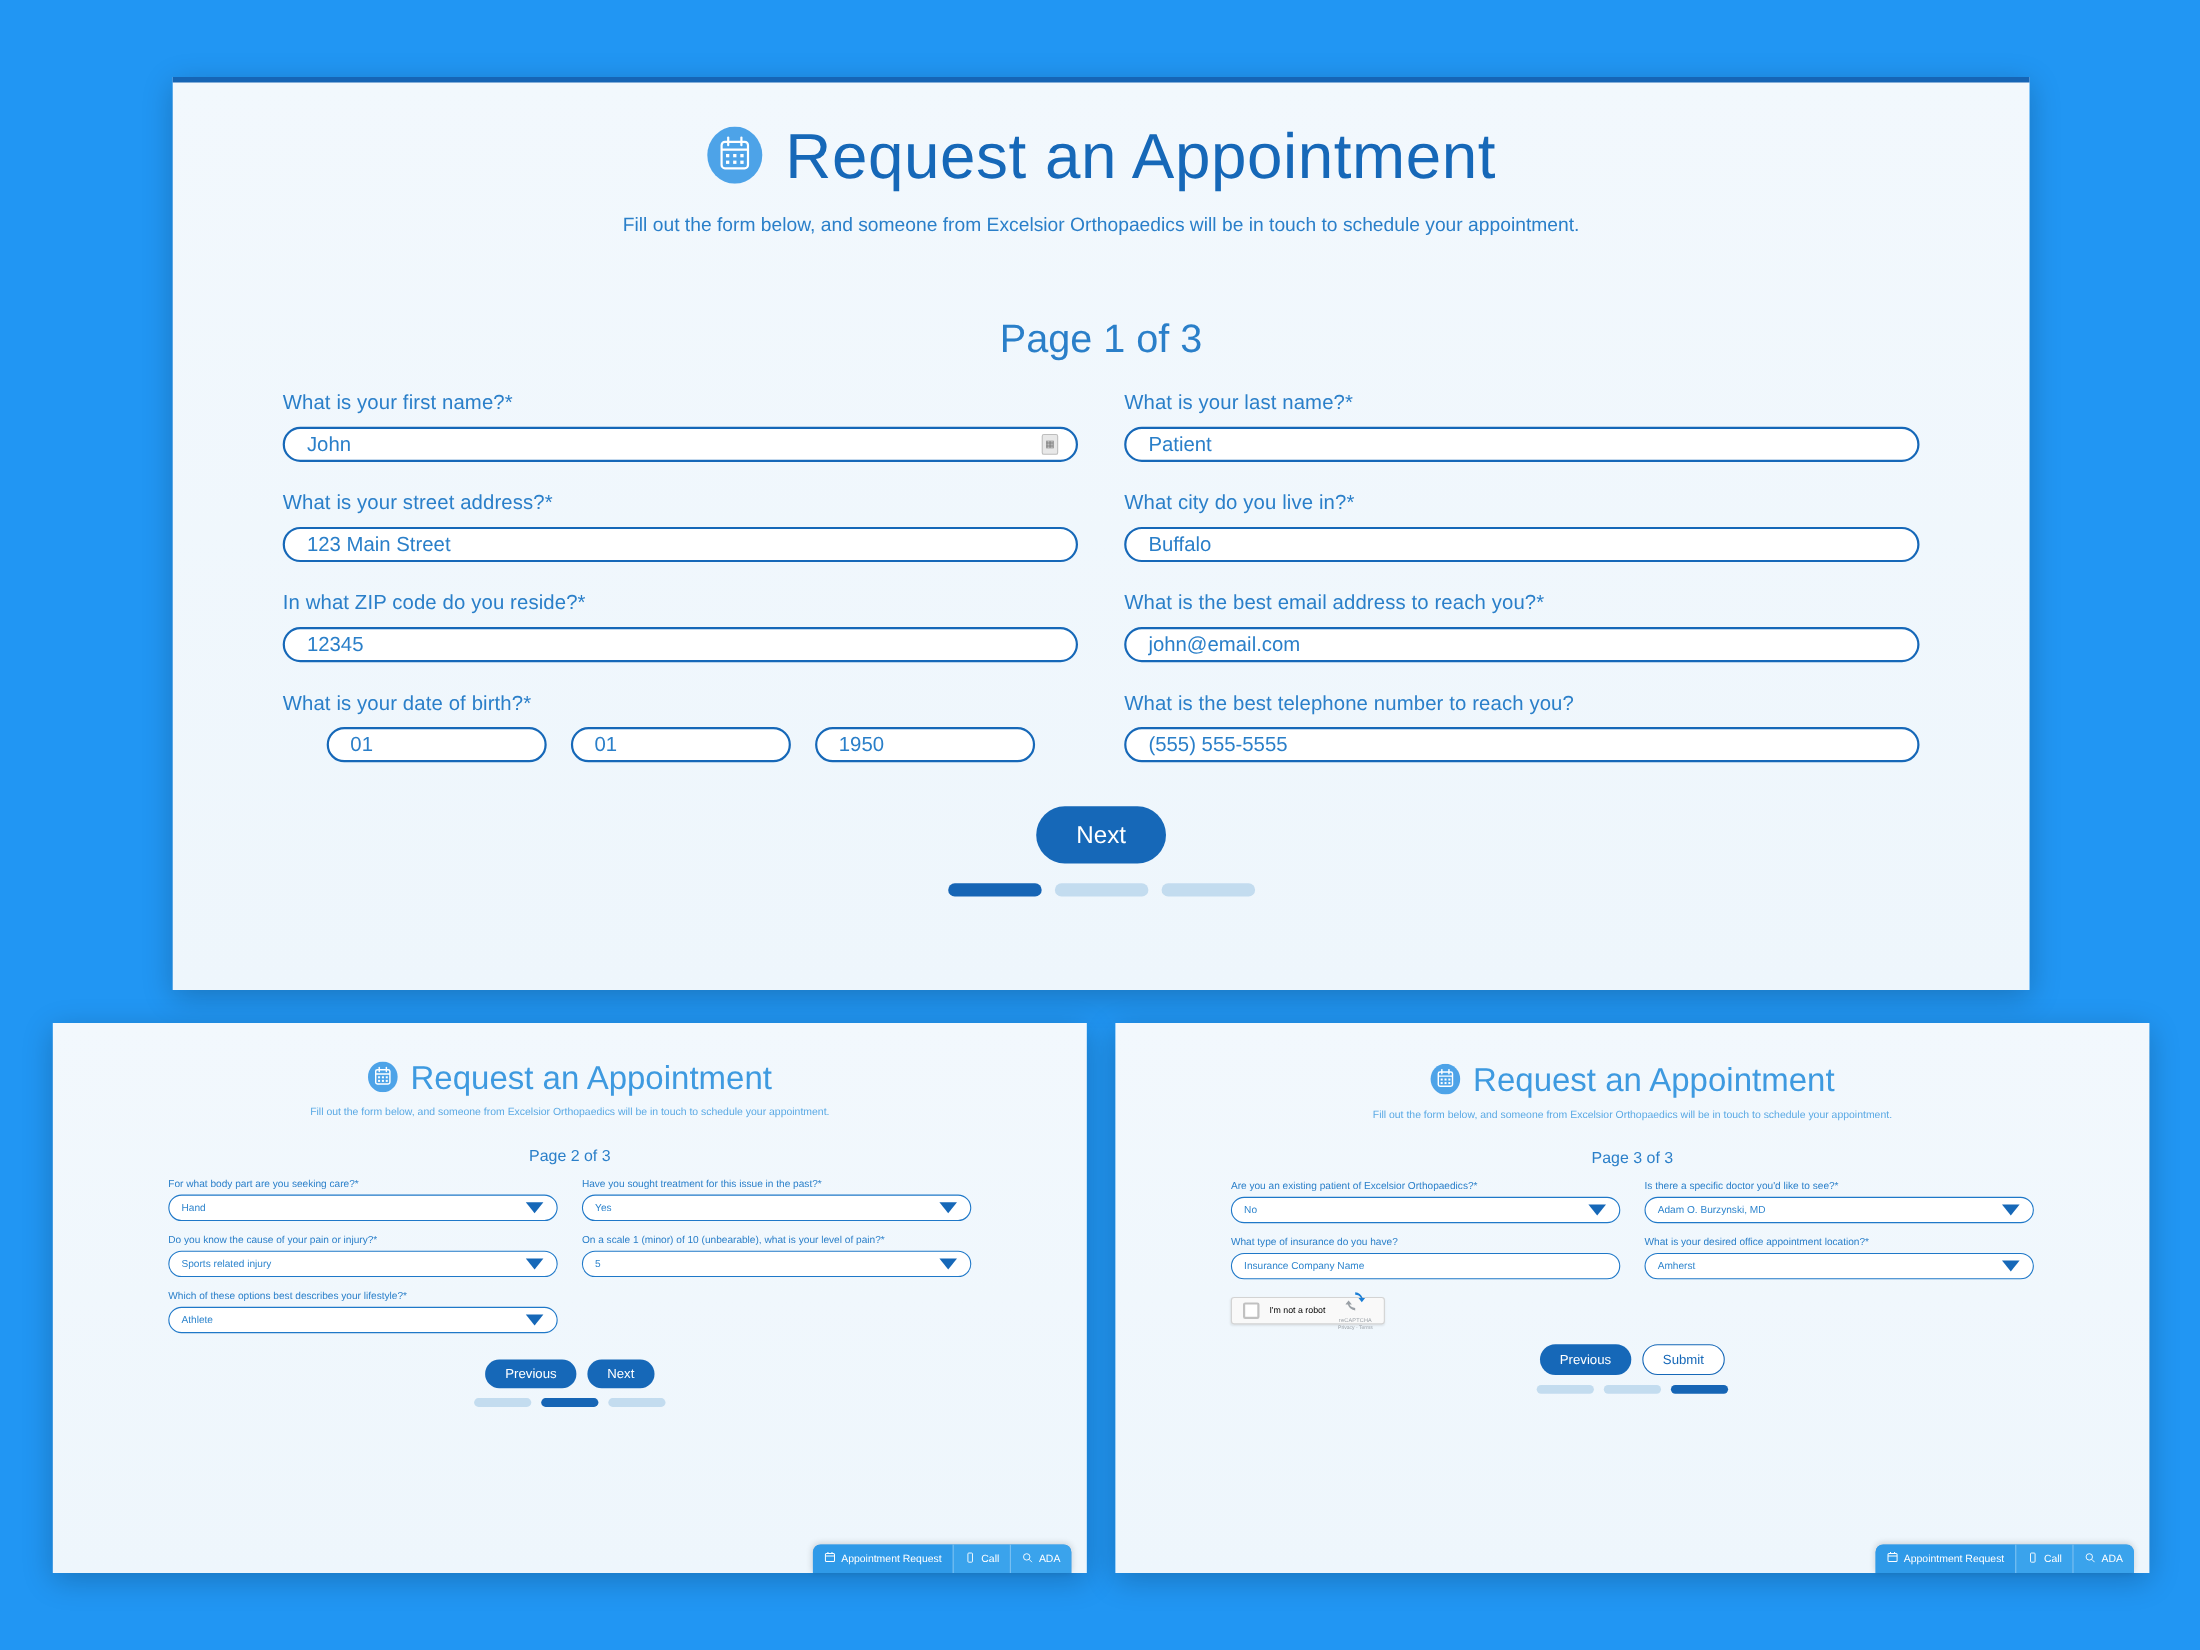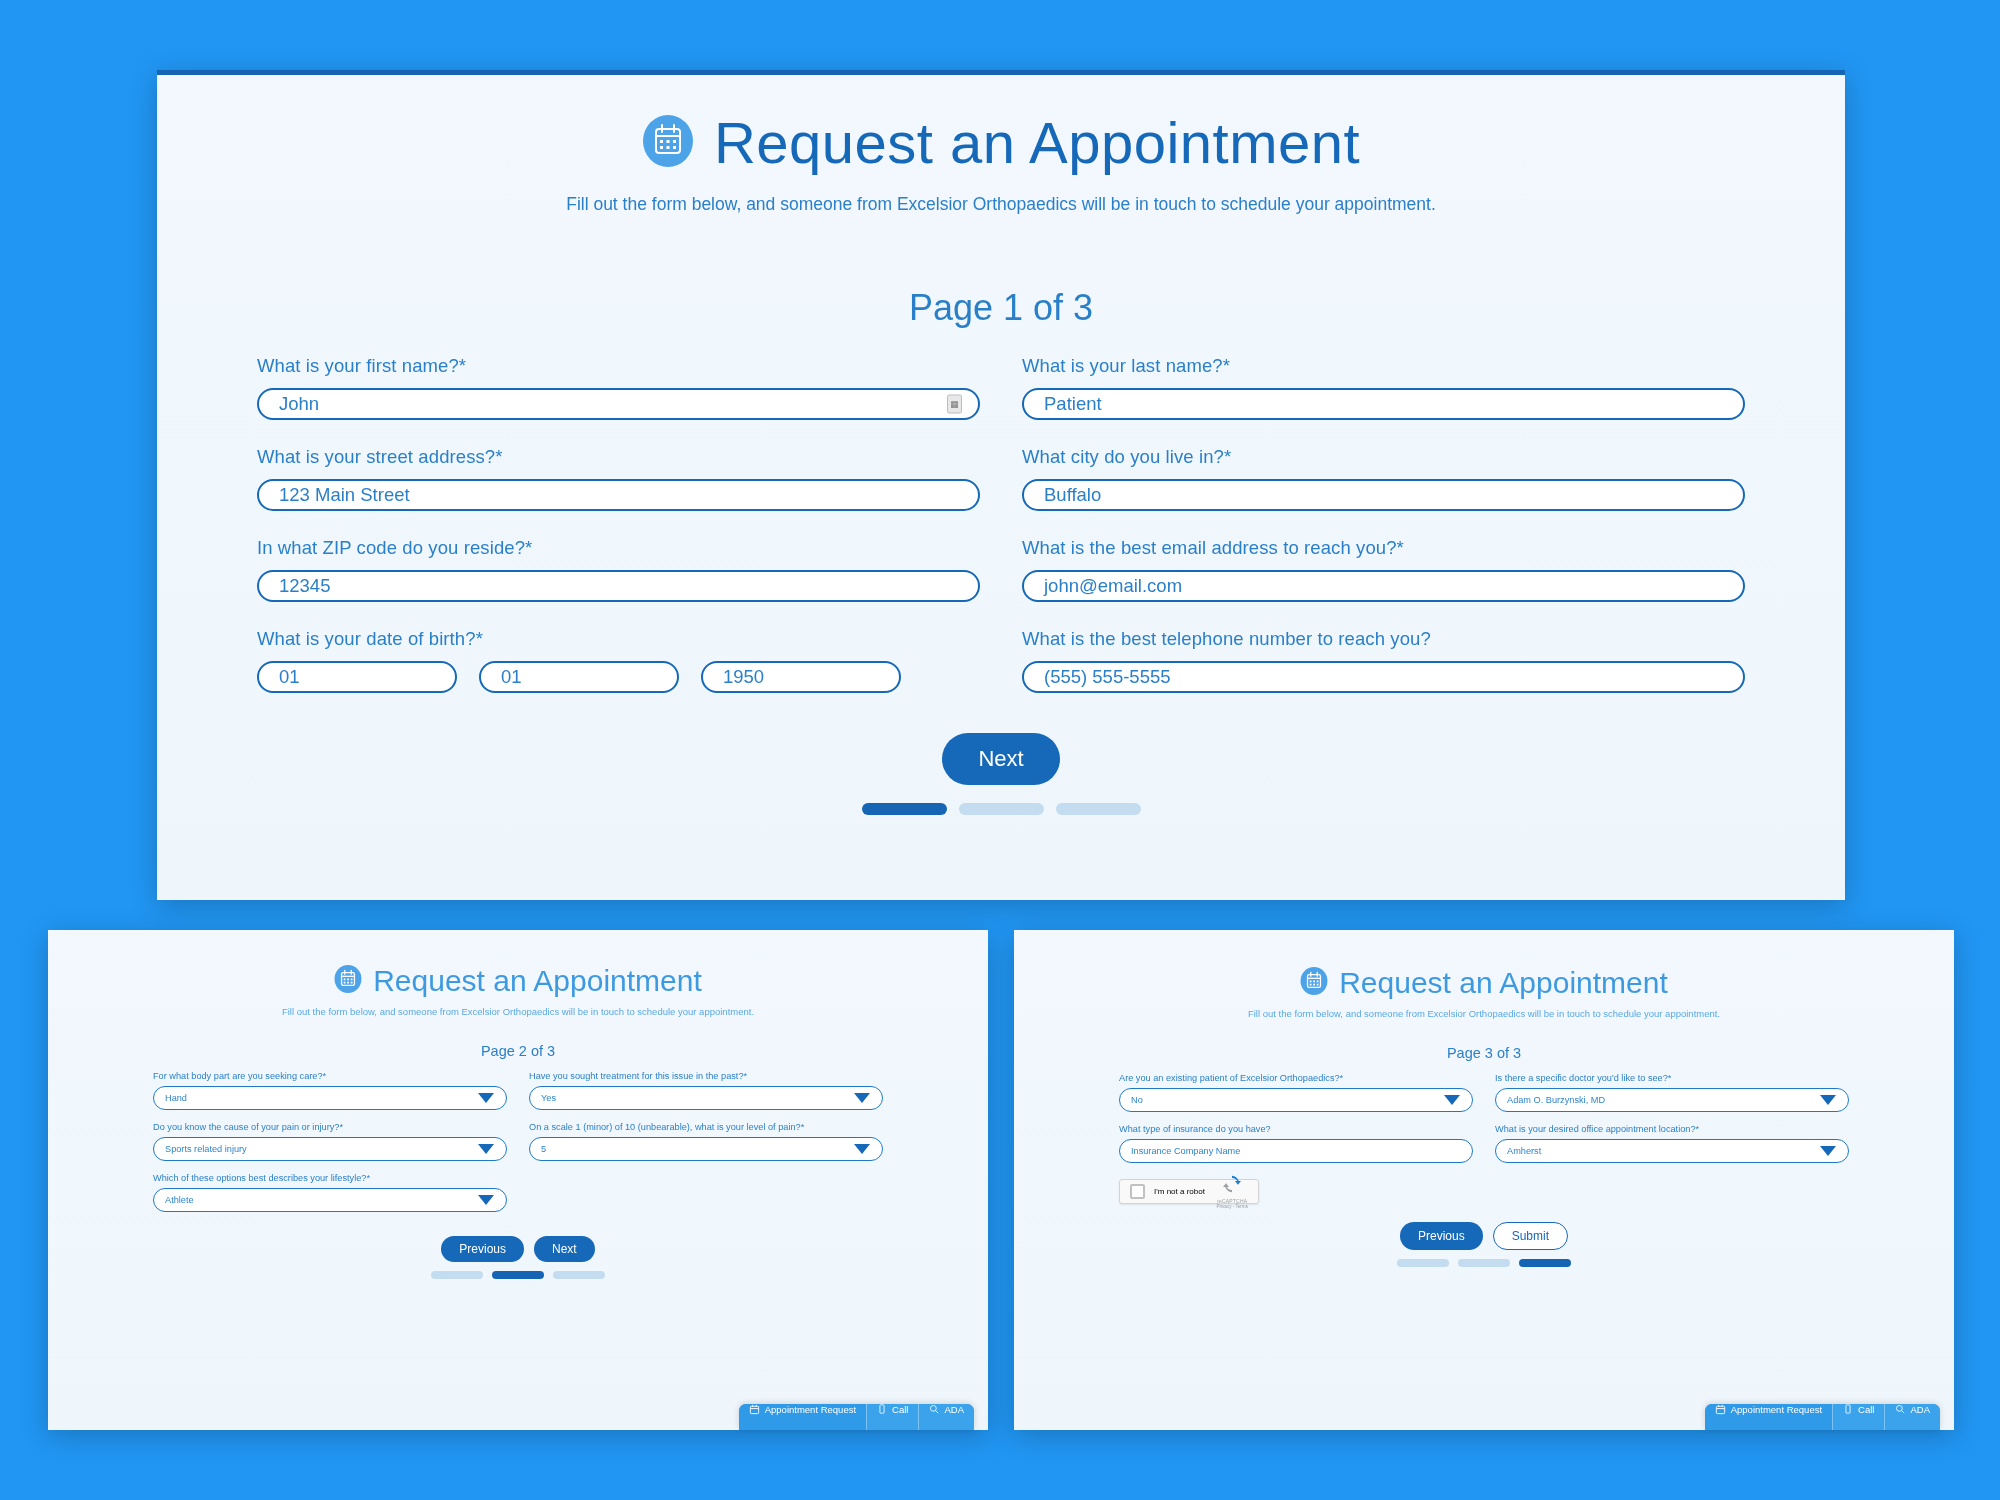--- a/index.html
+++ b/index.html
@@ -52,21 +52,21 @@
     background: #fff; display: flex; align-items: center;
     padding: 0 20px; font-size: 18.5px; color: #2a7fc9;
   }
   .autofill-badge {
     position: absolute; right: 16px; top: 50%; transform: translateY(-50%);
     width: 15px; height: 19px; border-radius: 2px;
     background: #e8e8e8; border: 1px solid #bdbdbd;
     display: flex; align-items: center; justify-content: center;
     font-size: 9px; color: #777;
   }
-  .dob-row { display: flex; gap: 22px; }
+  .dob-row { display: flex; gap: 22px; justify-content: center; }
   .dob-row .inp { width: 200px; flex: 0 0 200px; }
 
   .p1-actions { margin-top: 14px; display: flex; flex-direction: column; align-items: center; }
   .btn {
     border: none; cursor: pointer; font-family: inherit;
     border-radius: 30px; background: #1668b8; color: #fff;
   }
   .btn-next-1 { font-size: 22px; padding: 13px 36px; }
   .dots { display: flex; gap: 12px; margin-top: 18px; }
   .dot { width: 85px; height: 12px; border-radius: 6px; background: #c3dcef; }
@@ -115,21 +115,21 @@
   .rc-brand { font-size: 5px; color: #9aa0a6; letter-spacing: .2px; margin-top: 1px; }
   .rc-terms { font-size: 4.6px; color: #9aa0a6; }
 
   
   .floatbar {
     position: absolute; display: flex; align-items: center;
     background: #2f9ae8; border-radius: 7px 7px 0 0; overflow: hidden;
     box-shadow: 0 -1px 6px rgba(0,0,0,.15); height: 26px;
   }
   .fb-item {
-    display: flex; align-items: flex-start; gap: 5px; color: #fff;
+    display: flex; align-items: center; gap: 5px; color: #fff;
     font-size: 9.5px; padding: 0 10px; height: 100%;
   }
   .fb-item + .fb-item { border-left: 1px solid rgba(255,255,255,.35); }
   .fb-main { background: #2f9ae8; }
   .fb-alt { background: #3aa3ec; }
 </style>
 </head>
 <body>
 
 <div class="stage">

